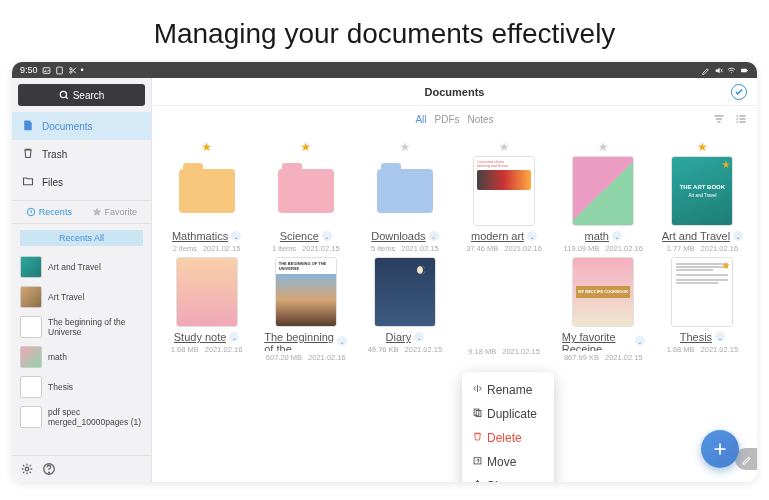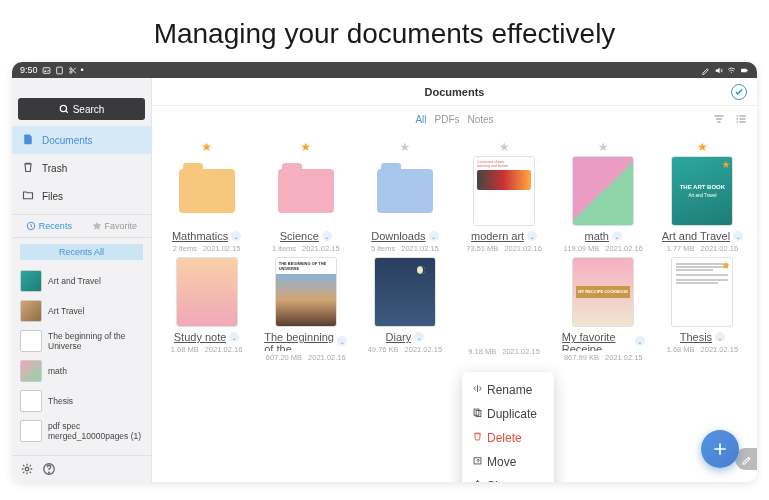--- a/index.html
+++ b/index.html
@@ -4,21 +4,21 @@
 <style>
 * { margin: 0; padding: 0; box-sizing: border-box; font-family: -apple-system, BlinkMacSystemFont, "Segoe UI", Arial, sans-serif; }
 body { background: #fff; width: 769px; height: 500px; overflow: hidden; }
 .hero-title { text-align: center; font-size: 28px; font-weight: 400; color: #1a1a1a; padding: 18px 0 12px; }
 .device { margin: 0 12px; border-radius: 10px; overflow: hidden; box-shadow: 0 2px 8px rgba(0,0,0,0.1); background: #fff; height: 420px; position: relative; }
 .statusbar { background: #444; color: #fff; height: 16px; display: flex; align-items: center; justify-content: space-between; padding: 0 8px; font-size: 9px; }
 .statusbar-left { display: flex; align-items: center; gap: 4px; }
 .statusbar-right { display: flex; align-items: center; gap: 4px; }
 .icon-sm { width: 9px; height: 9px; display: inline-block; }
 .app { display: flex; height: calc(100% - 16px); }
-.sidebar { width: 140px; background: #f2f2f4; border-right: 1px solid #e5e5e7; display: flex; flex-direction: column; padding-top: 20px; position: relative; }
+.sidebar { width: 140px; background: #f2f2f4; border-right: 1px solid #e5e5e7; display: flex; flex-direction: column; padding-top: 6px; position: relative; }
 .search-btn { margin: 0 6px 6px; background: #3a3a3c; color: #fff; border-radius: 3px; height: 22px; display: flex; align-items: center; justify-content: center; gap: 4px; font-size: 10px; }
 .nav-item { display: flex; align-items: center; gap: 8px; padding: 7px 10px; font-size: 10px; color: #333; cursor: pointer; }
 .nav-item.active { background: #d6e9f7; color: #4a8ed9; }
 .nav-icon { width: 12px; height: 12px; }
 .tags-row { display: flex; align-items: center; justify-content: space-around; padding: 6px 4px; border-top: 1px solid #e0e0e0; border-bottom: 1px solid #e0e0e0; margin-top: 4px; }
 .tag { display: flex; align-items: center; gap: 3px; font-size: 9px; color: #999; }
 .tag.active { color: #3695d6; }
 .recents-all { margin: 6px 8px; background: #cce5f5; color: #4a8ed9; font-size: 9px; text-align: center; padding: 3px; border-radius: 0; }
 .recent-list { flex: 1; overflow: hidden; }
 .recent-item { display: flex; align-items: center; gap: 6px; padding: 4px 8px; font-size: 8.5px; color: #444; }
@@ -260,21 +260,21 @@
               <div style="width:100%;height:100%;background:#fff;padding:3px;font-size:3.5px;color:#d88">
                 <div style="color:#d66;margin-bottom:2px">Contacted shows<br>listening and lecture</div>
                 <div style="height:20px;background:linear-gradient(90deg,#444,#c33,#fa4);border-radius:2px;margin:2px 0"></div>
               </div>
             </div>
             <div class="item-name-row">
               <span class="item-name">modern art</span>
               <span class="chevron-btn">⌄</span>
             </div>
             <div class="item-meta">
-              <span>73.51 MB</span>
+              <span>37.46 MB</span>
               <span>2021.02.16</span>
             </div>
           </div>
           <div class="item">
             <div class="star empty">★</div>
             <div class="thumb">
               <div style="width:100%;height:100%;background:linear-gradient(135deg,#ea9cc3 50%,#8fd4a8 50%)"></div>
             </div>
             <div class="item-name-row">
               <span class="item-name">math</span>

